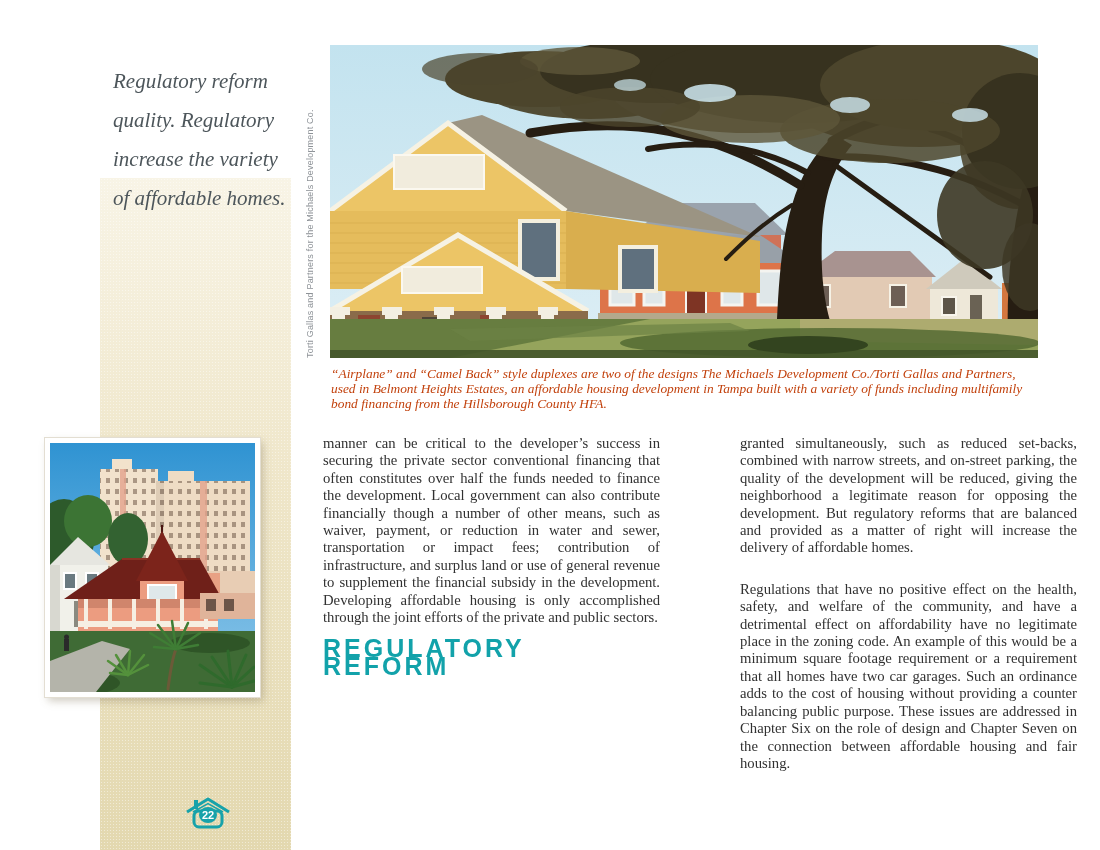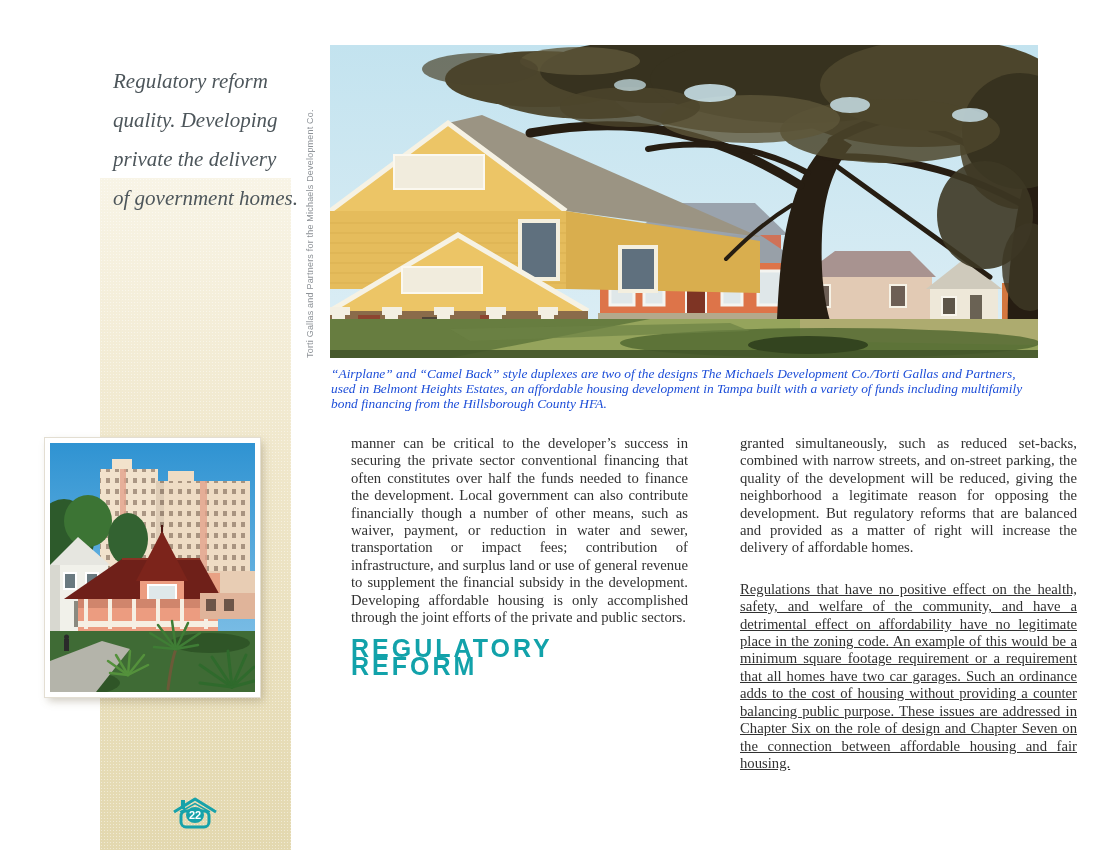--- a/index.html
+++ b/index.html
@@ -26,59 +26,59 @@
   .main-photo{position:absolute;left:330px;top:45px;width:708px;height:313px;}
   .main-photo svg{display:block;}
   .credit{
     position:absolute;left:305px;top:45px;height:313px;width:16px;
     writing-mode:vertical-rl;transform:rotate(180deg);
     font-family:"Liberation Sans","DejaVu Sans",sans-serif;
     font-size:9px;color:#8d9297;letter-spacing:.2px;white-space:nowrap;
   }
   .caption{
     position:absolute;left:331px;top:366px;width:703px;
-    font-style:italic;font-size:13.4px;line-height:15px;color:#1d4ed8;
+    font-style:italic;font-size:13.4px;line-height:15px;color:#c2410c;
   }
   
   .col{
     position:absolute;top:435px;font-size:14.7px;line-height:17.4px;
     text-align:justify;color:#313131;
   }
   .col p{margin:0;}
-  .col-left{left:323px;width:337px;margin-left:28px;}
+  .col-left{left:323px;width:337px;}
   .col-right{left:740px;width:337px;}
-  .col-right p + p{margin-top:24px;text-decoration:underline;}
+  .col-right p + p{margin-top:24px;}
   .reform-heading{
     font-family:"Liberation Sans","DejaVu Sans",sans-serif;
     font-weight:bold;color:#12a2aa;font-size:25px;letter-spacing:3px;
     margin:14px 0 12px 0;text-align:left;
   }
   
   .small-photo{
     position:absolute;left:45px;top:438px;width:215px;height:259px;
     background:#ffffff;padding:5px;box-sizing:border-box;
     box-shadow:0 0 0 1px #e3ded2, 3px 4px 8px rgba(120,110,80,.35);
   }
   
-  .badge{position:absolute;left:171px;top:796px;width:48px;height:34px;}
+  .badge{position:absolute;left:184px;top:796px;width:48px;height:34px;}
   .badge text{
     font-family:"Liberation Sans","DejaVu Sans",sans-serif;
     font-weight:bold;font-size:11px;fill:#ffffff;
   }
 </style>
 </head>
 <body>
 
 <div class="band"></div>
 
 <div class="quote">
   <div class="q-line">Regulatory reform</div>
-  <div class="q-line">quality.  Developing</div>
-  <div class="q-line">private the delivery</div>
-  <div class="q-line">of government homes.</div>
+  <div class="q-line">quality.  Regulatory</div>
+  <div class="q-line">increase the variety</div>
+  <div class="q-line">of affordable homes.</div>
 </div>
 
 <div class="credit">Torti Gallas and Partners for the Michaels Development Co.</div>
 
 <div class="main-photo">
   <svg width="708" height="313" viewBox="0 0 708 313" preserveAspectRatio="none">
     <defs>
       <linearGradient id="m-sky" x1="0" y1="0" x2="0" y2="1">
         <stop offset="0" stop-color="#c3e3ef"></stop>
           <stop offset="1" stop-color="#ddeef5"></stop>

